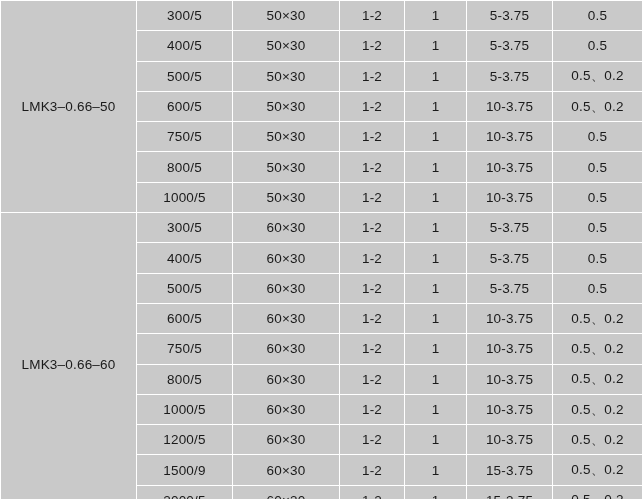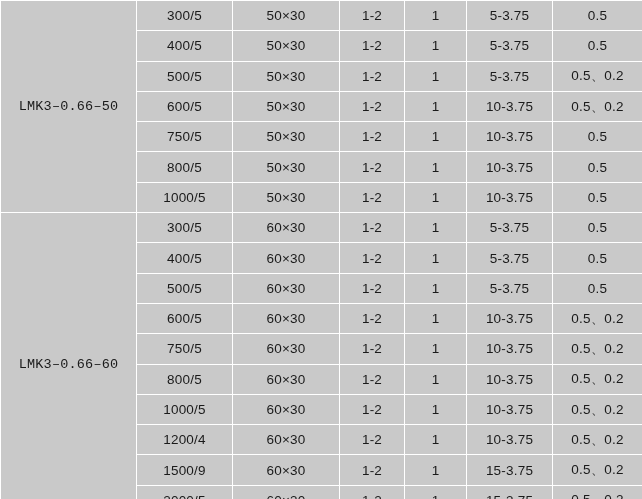--- a/index.html
+++ b/index.html
@@ -30,21 +30,20 @@
     font-size: 13.5px;
     text-align: center;
     vertical-align: middle;
     height: 29.3px;
     padding: 0;
     white-space: nowrap;
     letter-spacing: 0.2px;
   }
   td.model {
     font-size: 13.5px;
-    font-family: Liberation Mono, monospace;
   }
   
   col.c0 { width: 136px; }
   col.c1 { width: 96px; }
   col.c2 { width: 107px; }
   col.c3 { width: 65px; }
   col.c4 { width: 62px; }
   col.c5 { width: 86px; }
   col.c6 { width: 90px; }
 </style>
@@ -171,21 +170,21 @@
         </tr>
         <tr>
           <td>1000/5</td>
           <td>60×30</td>
           <td>1-2</td>
           <td>1</td>
           <td>10-3.75</td>
           <td>0.5、0.2</td>
         </tr>
         <tr>
-          <td>1200/4</td>
+          <td>1200/5</td>
           <td>60×30</td>
           <td>1-2</td>
           <td>1</td>
           <td>10-3.75</td>
           <td>0.5、0.2</td>
         </tr>
         <tr>
           <td>1500/9</td>
           <td>60×30</td>
           <td>1-2</td>

